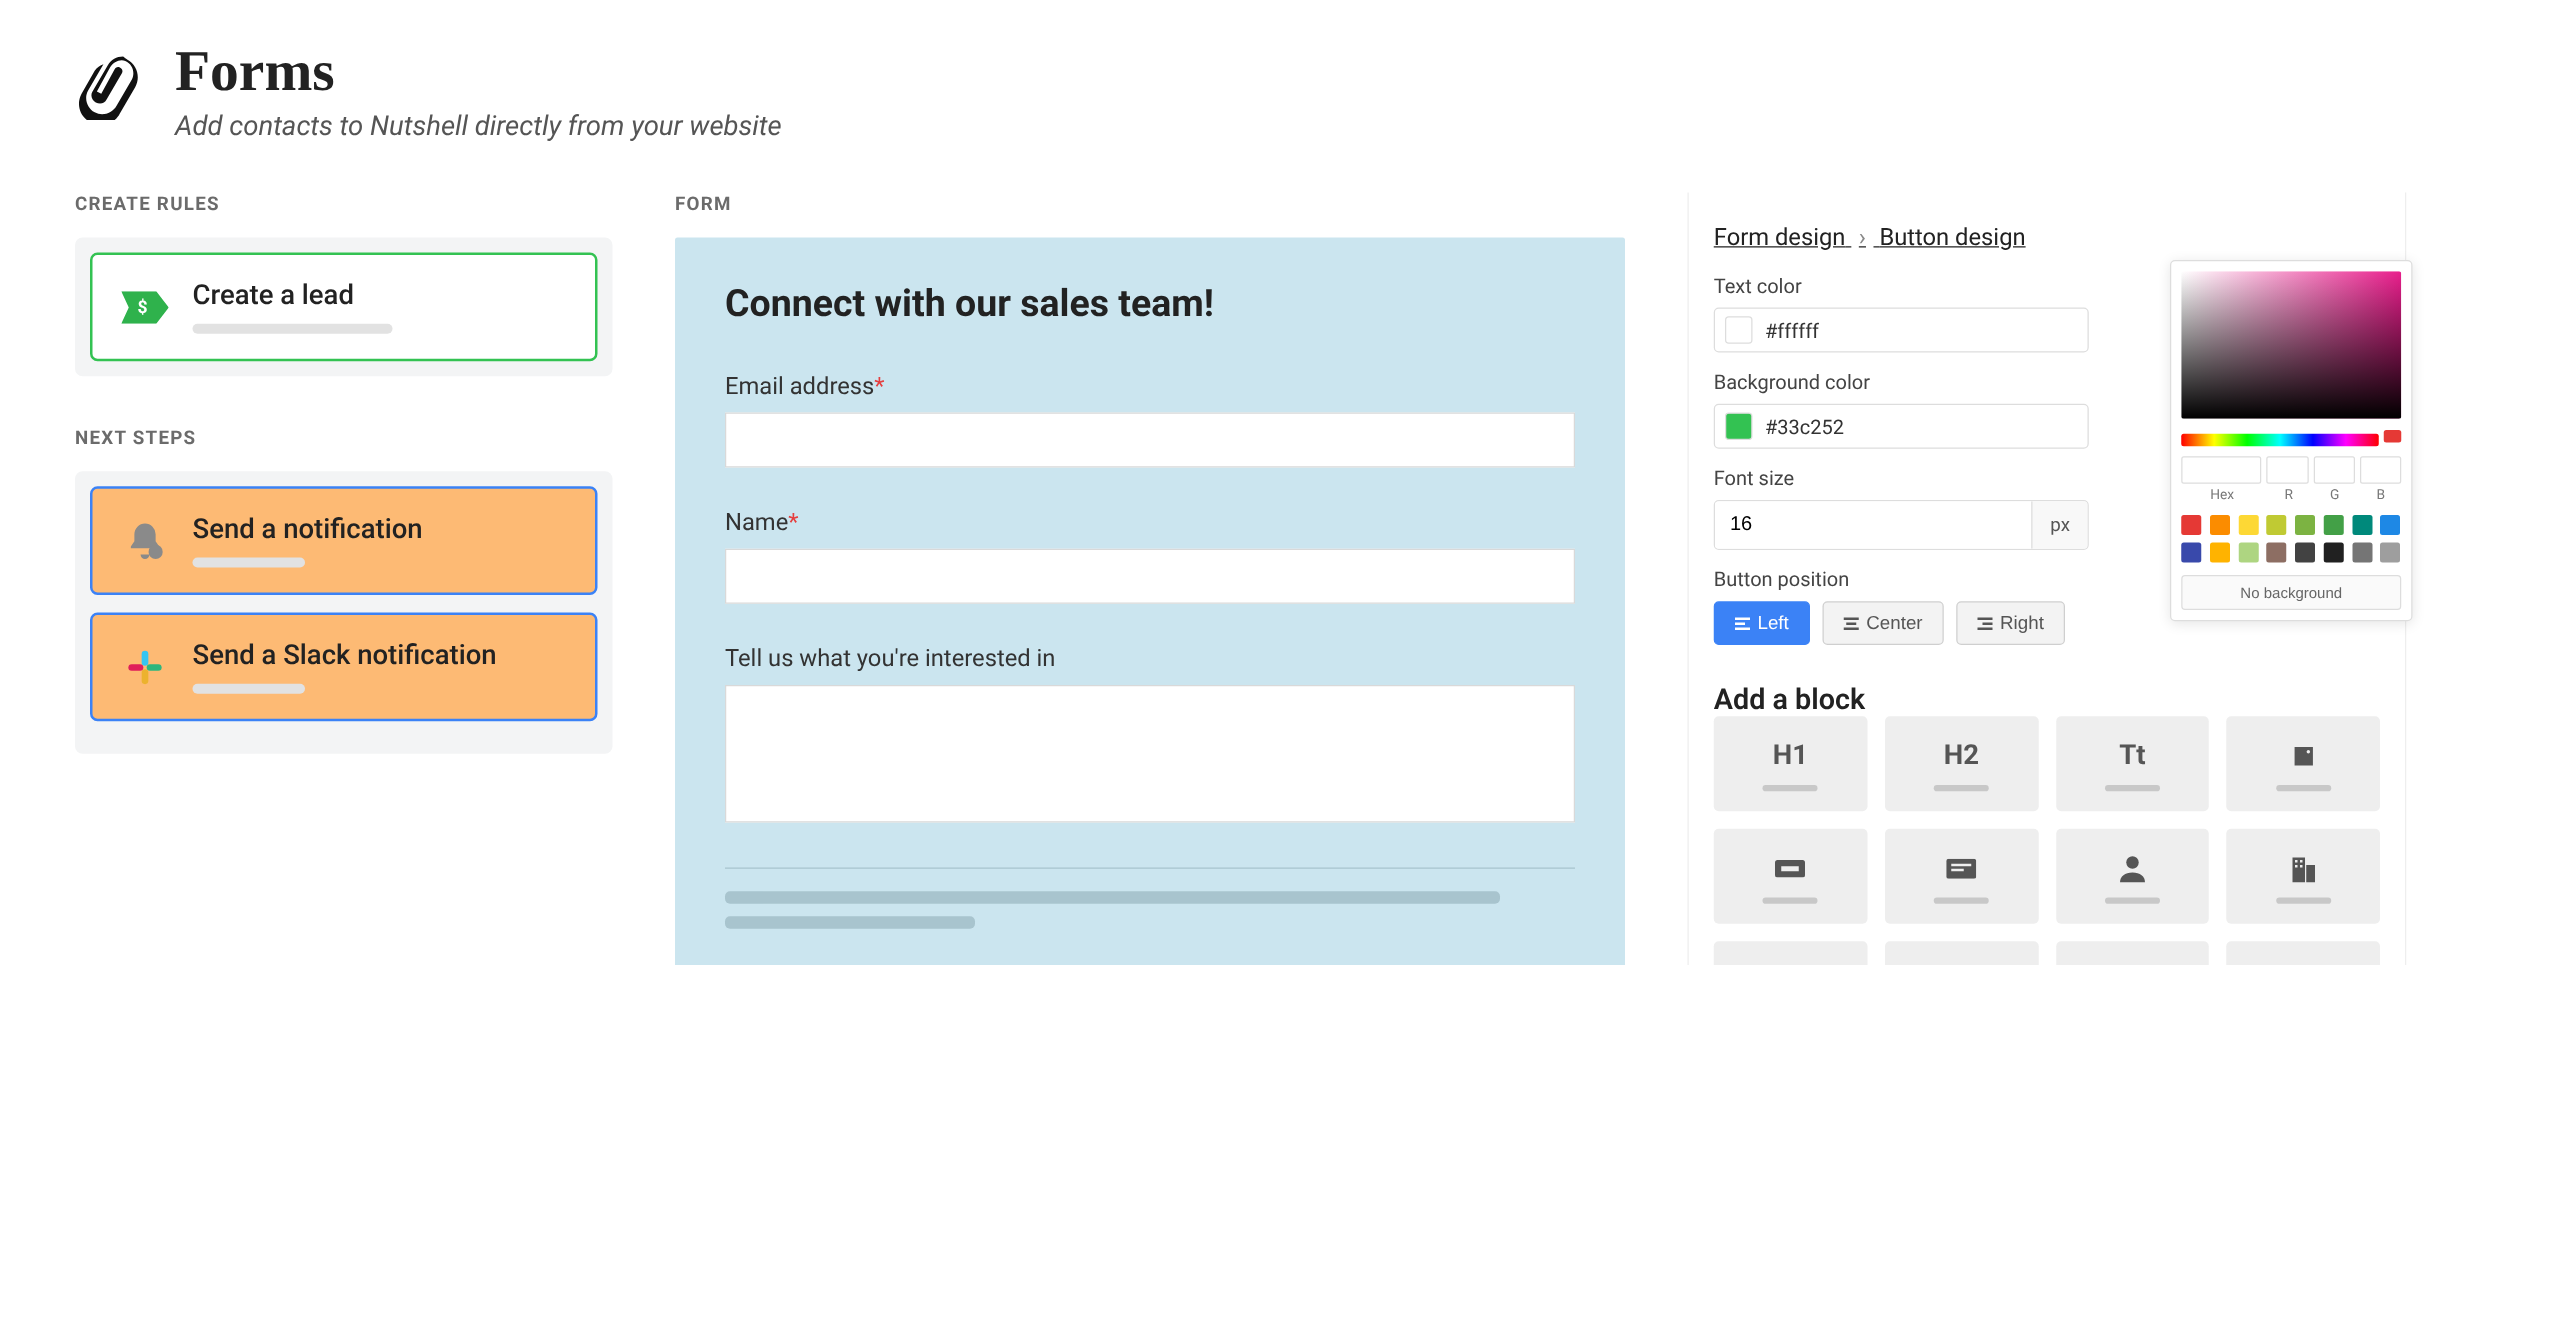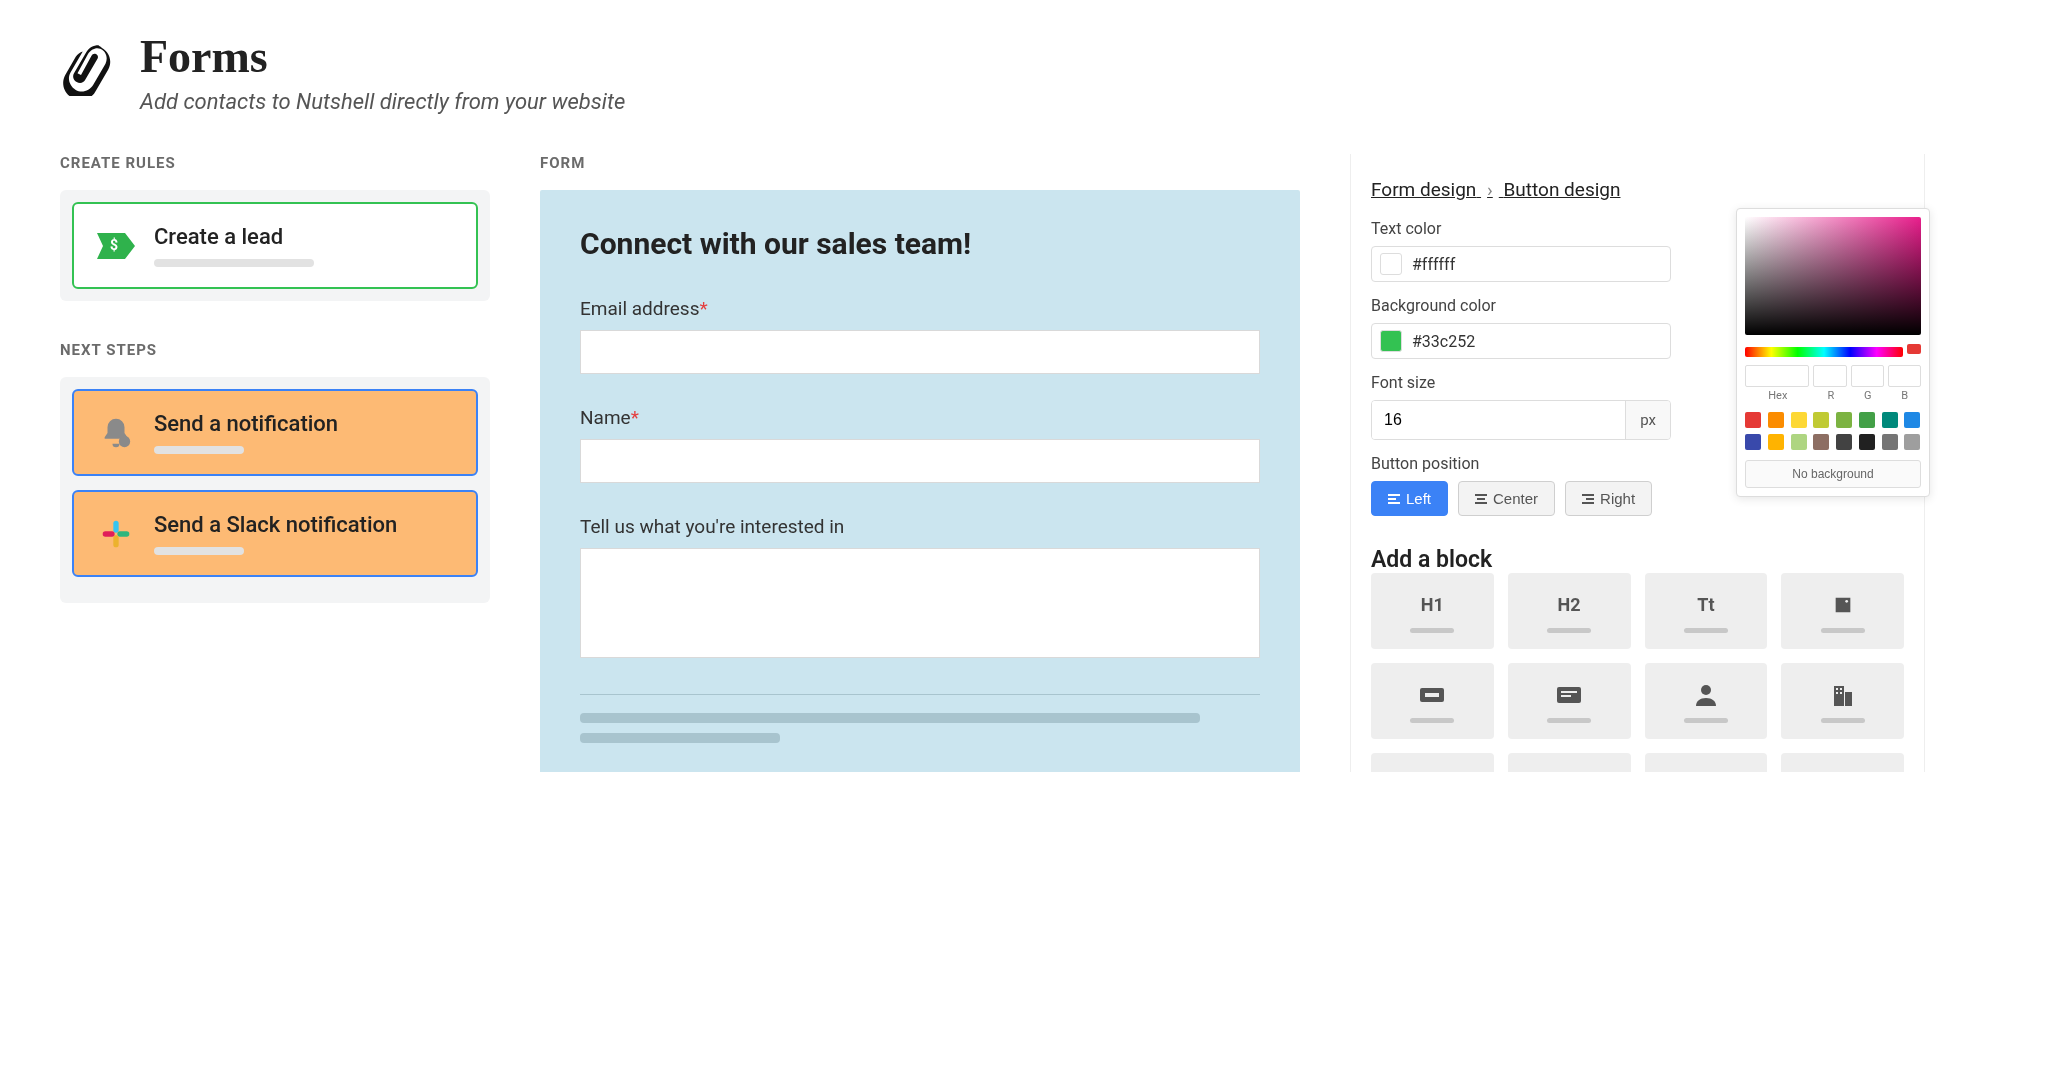--- a/index.html
+++ b/index.html
@@ -44,21 +44,21 @@
 .color-text { font-size: 16px; color: #333; }
 .size-row { display: flex; align-items: center; border: 1px solid #ddd; border-radius: 4px; width: 300px; overflow: hidden; }
 .size-input { flex: 1; border: none; padding: 10px 12px; font-size: 16px; outline: none; }
 .size-unit { padding: 10px 14px; border-left: 1px solid #ddd; color: #555; font-size: 15px; background: #f8f8f8; }
 .pos-group { display: flex; gap: 10px; margin-bottom: 30px; }
 .pos-btn { border: 1px solid #cfcfcf; background: #f3f3f3; color: #555; padding: 8px 16px; border-radius: 4px; font-size: 15px; display: flex; align-items: center; gap: 6px; cursor: pointer; }
 .pos-btn.active { background: #3b82f6; color: #fff; border-color: #3b82f6; }
 .add-block-title { font-size: 23px; font-weight: 600; }
 .block-grid { display: grid; grid-template-columns: repeat(4, 1fr); gap: 14px; }
 .block-card { background: #eeeeee; border-radius: 4px; height: 76px; display: flex; flex-direction: column; align-items: center; justify-content: center; cursor: pointer; }
-.block-icon { font-size: 18px; font-weight: 700; color: #555; height: 30px; display: flex; align-items: center; }
+.block-icon { font-size: 22px; font-weight: 700; color: #555; height: 30px; display: flex; align-items: center; }
 .block-sub { width: 44px; height: 5px; background: #c8c8c8; border-radius: 3px; margin-top: 8px; }
 .color-picker { position: absolute; top: 54px; right: -6px; width: 194px; background: #fff; border: 1px solid #ddd; border-radius: 4px; padding: 8px; box-shadow: 0 2px 10px rgba(0,0,0,0.1); }
 .cp-gradient { width: 100%; height: 118px; background: linear-gradient(to bottom, rgba(0,0,0,0) 0%, rgba(0,0,0,1) 100%), linear-gradient(to right, #fff 0%, #e91e8c 100%); border-radius: 2px; }
 .cp-hue { width: 100%; height: 10px; margin-top: 6px; background: linear-gradient(to right, #f00, #ff0, #0f0, #0ff, #00f, #f0f, #f00); border-radius: 2px; }
 .cp-inputs { display: flex; gap: 4px; margin-top: 8px; }
 .cp-input { flex: 1; border: 1px solid #ddd; height: 22px; border-radius: 2px; }
 .cp-labels { display: flex; gap: 4px; font-size: 11px; color: #777; margin-top: 2px; }
 .cp-labels span:first-child { flex: 2; text-align: center; }
 .cp-labels span:not(:first-child) { flex: 1; text-align: center; }
 .cp-swatches { display: grid; grid-template-columns: repeat(8, 1fr); gap: 6px; margin-top: 10px; }

